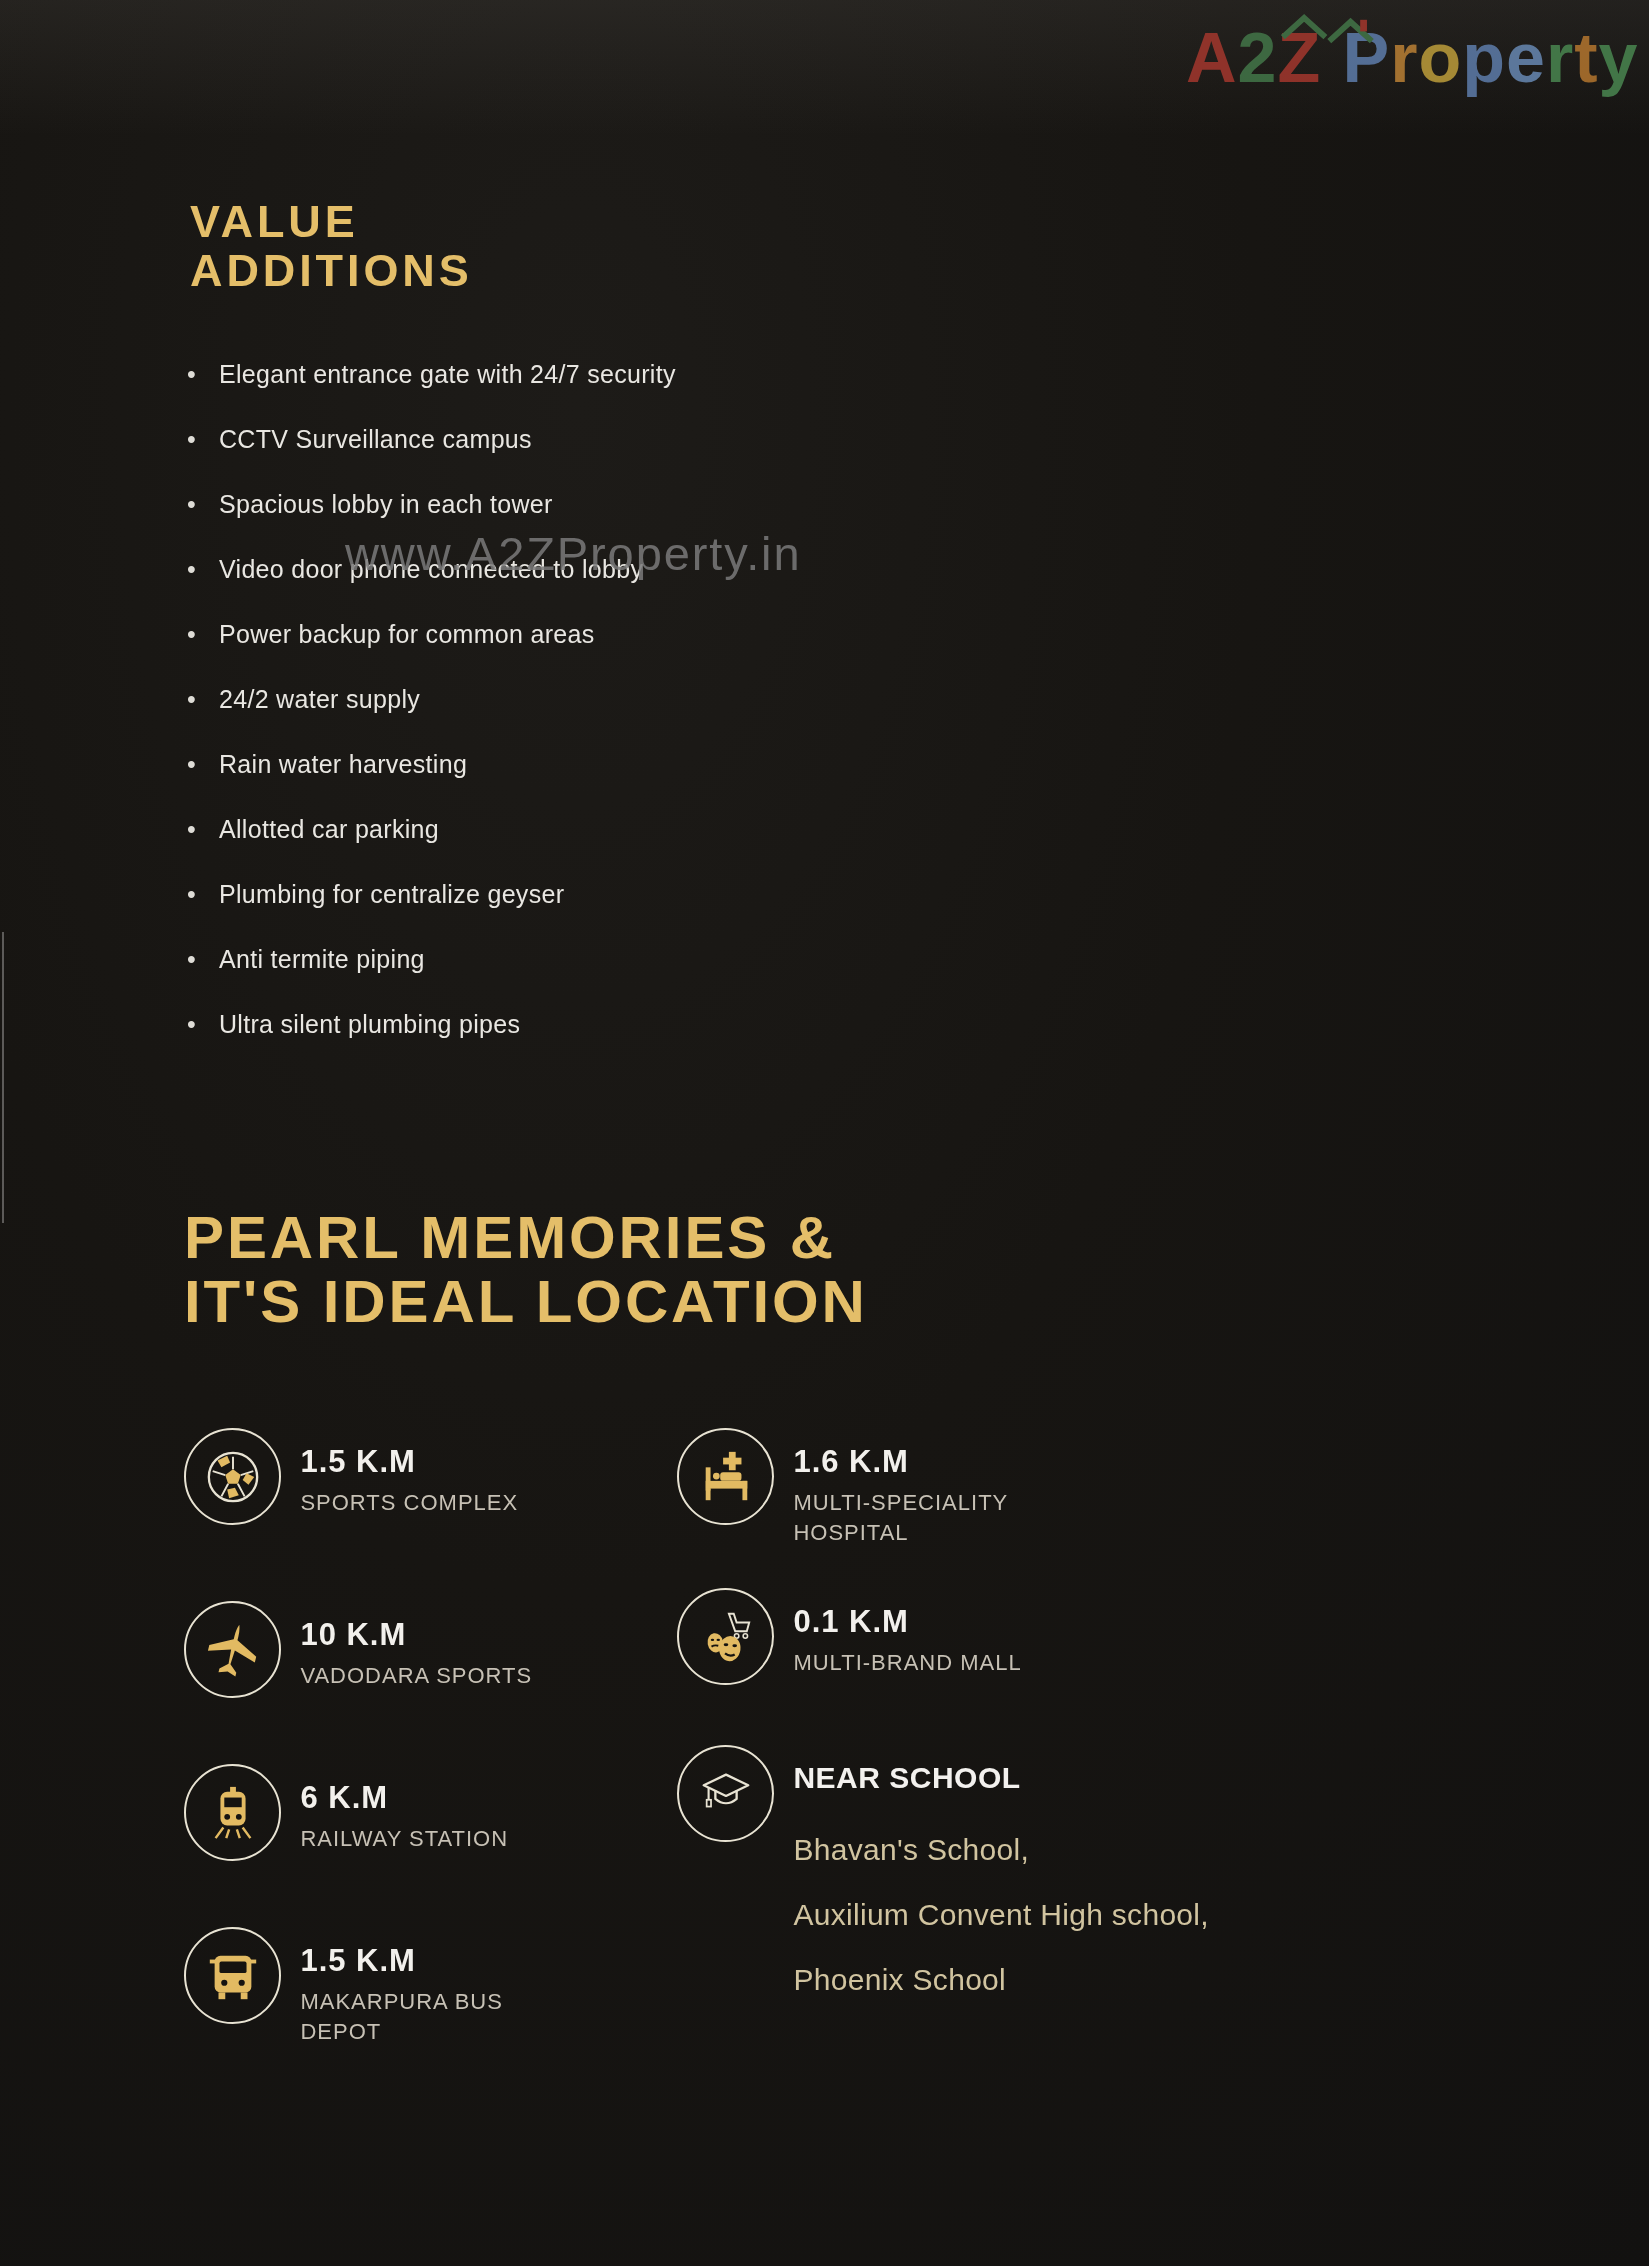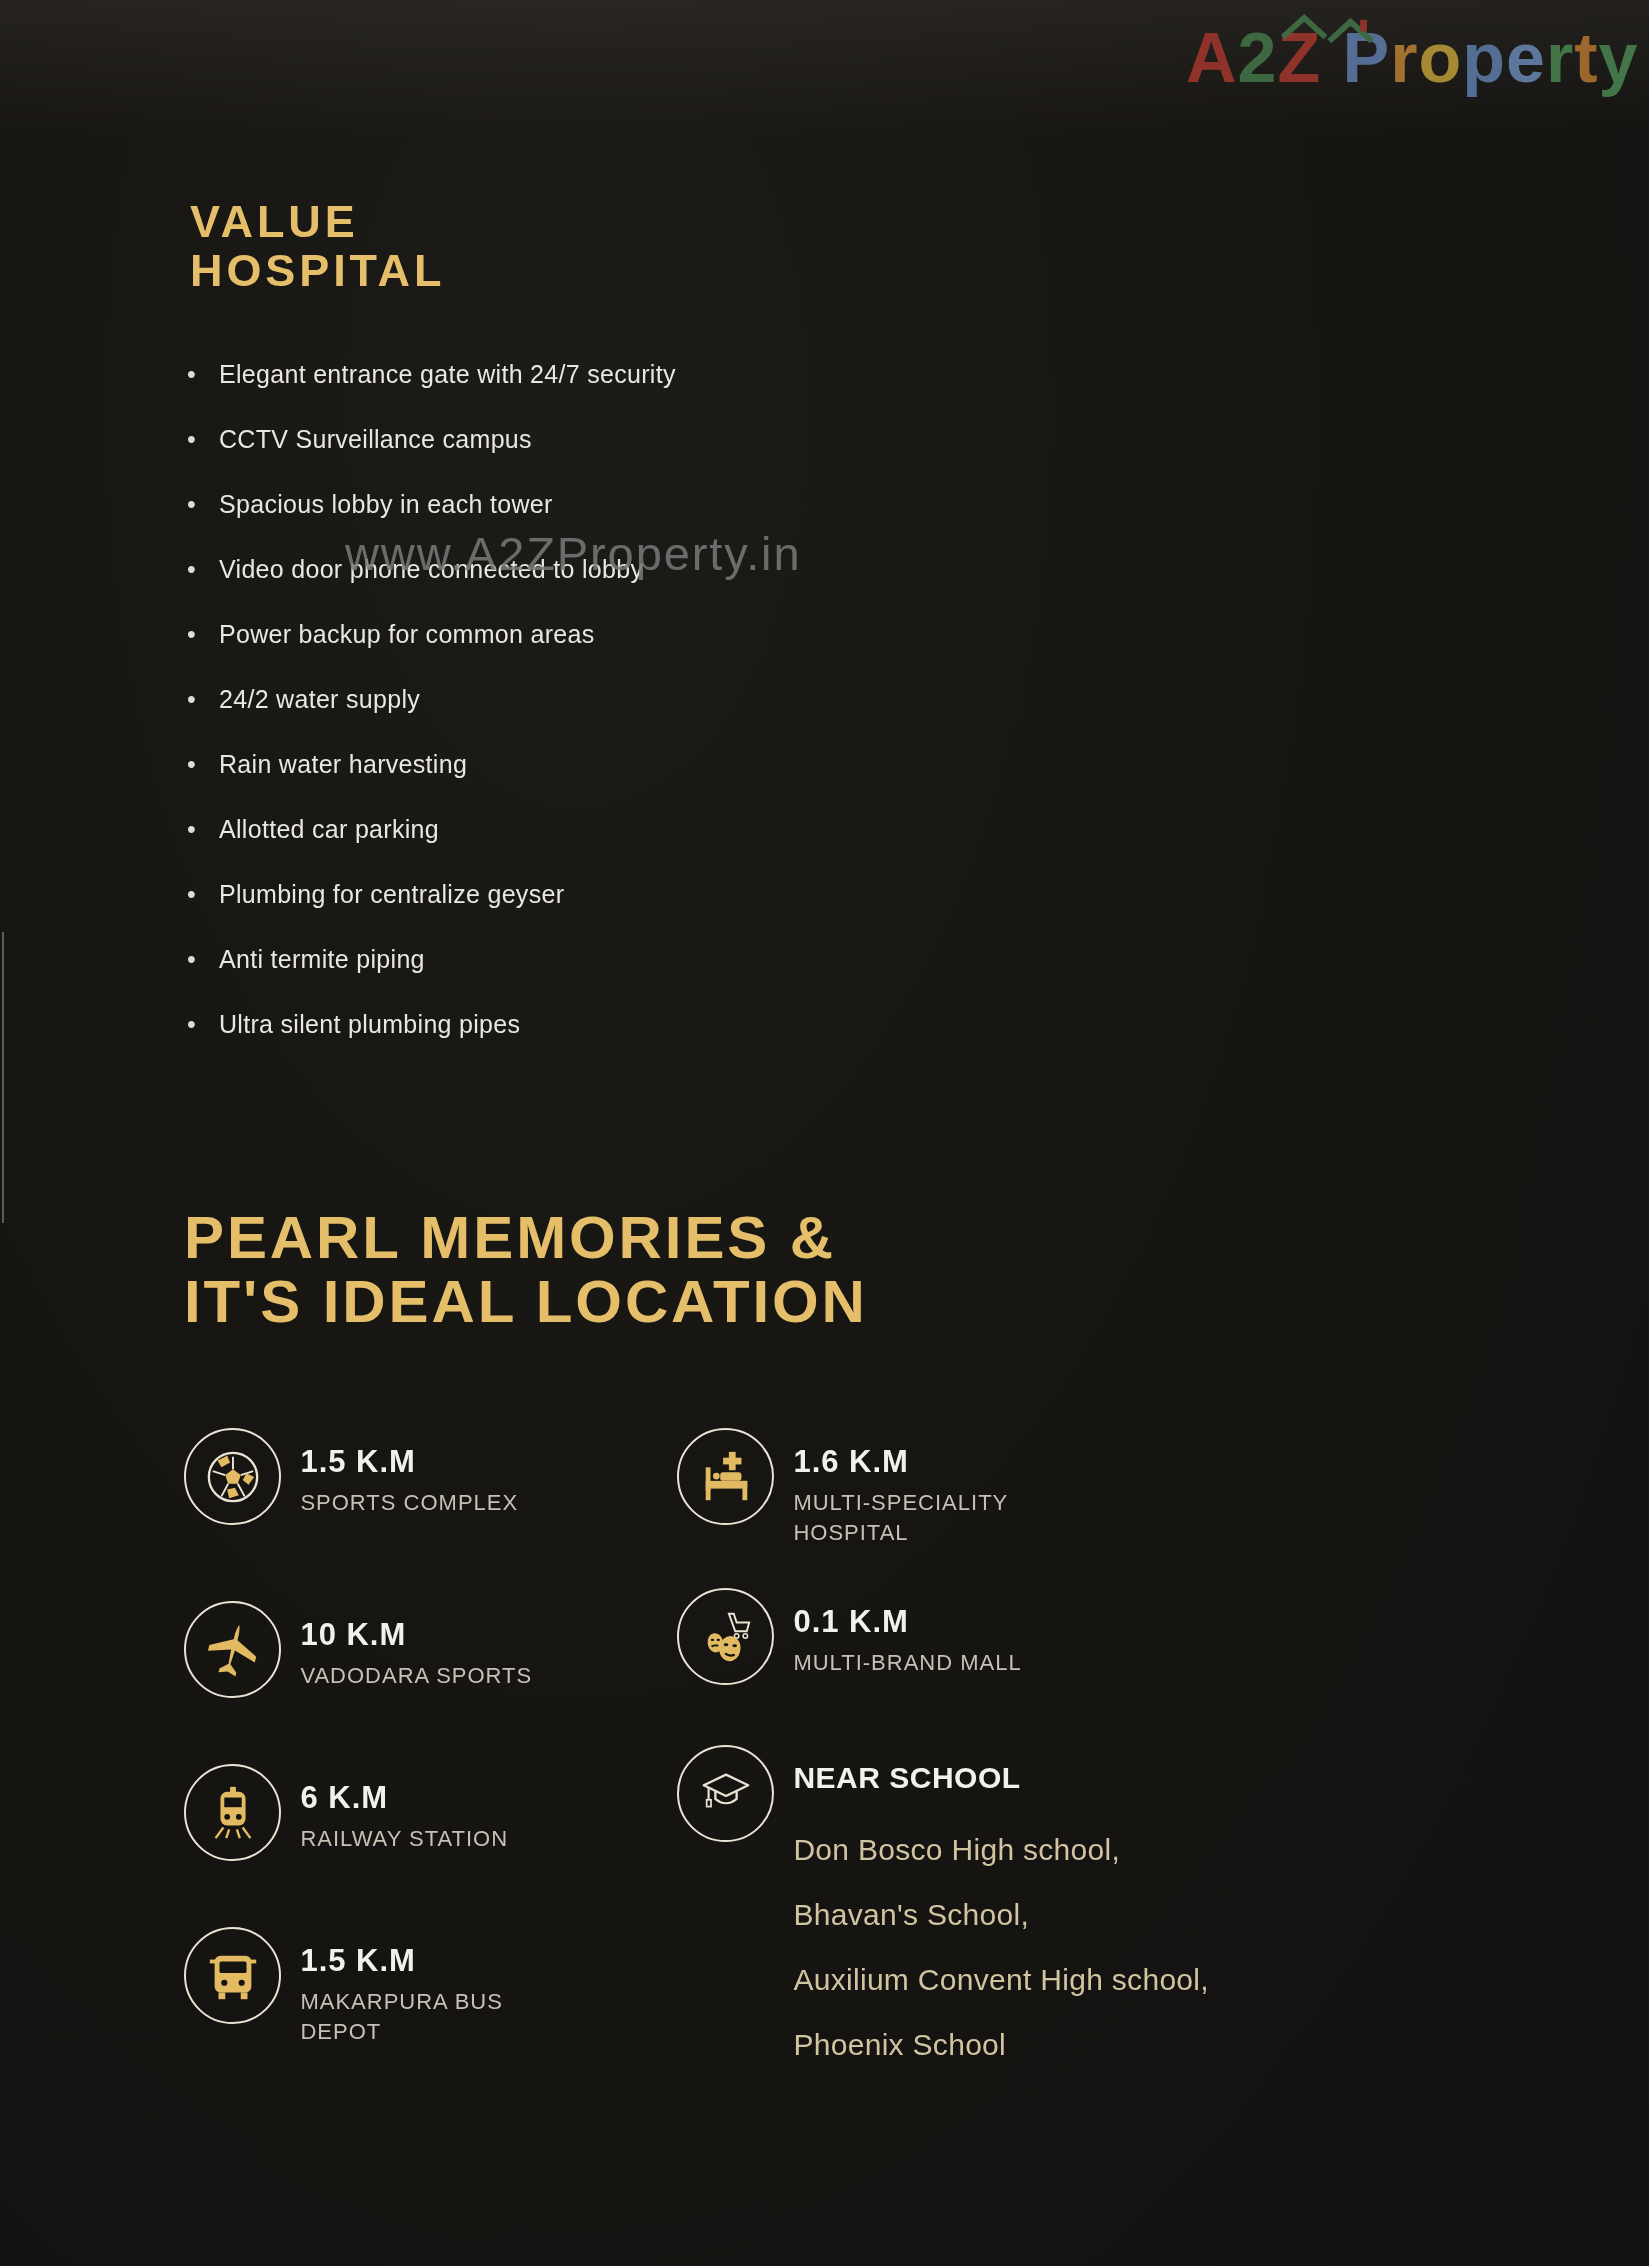--- a/index.html
+++ b/index.html
@@ -55,21 +55,21 @@
     <svg class="roof" width="116" height="33" viewBox="0 0 120 34">
       <path d="M4 26 L26 6 L48 26" fill="none" stroke="#44794a" stroke-width="6"></path>
       <path d="M52 30 L74 10 L96 30" fill="none" stroke="#44794a" stroke-width="6"></path>
       <rect x="84" y="8" width="7" height="12" fill="#a8382e"></rect>
     </svg>
     <span class="ll" style="color:#a8382e">A</span><span class="ll" style="color:#44794a">2</span><span class="ll" style="color:#a8382e">Z</span><span class="sp"></span><span class="ll" style="color:#6080b0">P</span><span class="ll" style="color:#c08436">r</span><span class="ll" style="color:#c3a23c">o</span><span class="ll" style="color:#6080b0">p</span><span class="ll" style="color:#6a8cb8">e</span><span class="ll" style="color:#4b8a52">r</span><span class="ll" style="color:#b9792f">t</span><span class="ll" style="color:#4b8a52">y</span>
   </div>
 
   <div class="va-title">
     <div>VALUE</div>
-    <div>HOSPITAL</div>
+    <div>ADDITIONS</div>
   </div>
 
   <ul class="va-list">
     <li>Elegant entrance gate with 24/7 security</li>
     <li>CCTV  Surveillance campus</li>
     <li>Spacious lobby in each tower</li>
     <li>Video door phone connected to lobby</li>
     <li>Power backup for common areas</li>
     <li>24/2 water supply</li>
     <li>Rain water harvesting</li>
@@ -197,21 +197,20 @@
       <svg width="58" height="58" viewBox="0 0 60 60">
         <polygon points="30,10 53,21 30,32 7,21" fill="none" stroke="#e8e3d3" stroke-width="2.4" stroke-linejoin="round"></polygon>
         <path d="M19 26 v9 c7 6 15 6 22 0 v-9" fill="none" stroke="#e8e3d3" stroke-width="2.4"></path>
         <path d="M12 23 v13" stroke="#e8e3d3" stroke-width="2.2" fill="none"></path>
         <rect x="10" y="36" width="4.5" height="7" fill="none" stroke="#e8e3d3" stroke-width="1.8"></rect>
       </svg>
     </div>
     <div class="loc-text">
       <div class="school-heading">NEAR SCHOOL</div>
       <div class="school-list">
-        <div>Don Bosco High school,</div>
         <div>Bhavan's School,</div>
         <div>Auxilium Convent High school,</div>
         <div>Phoenix School</div>
       </div>
     </div>
   </div>
 </div>
 
 
 </body></html>

